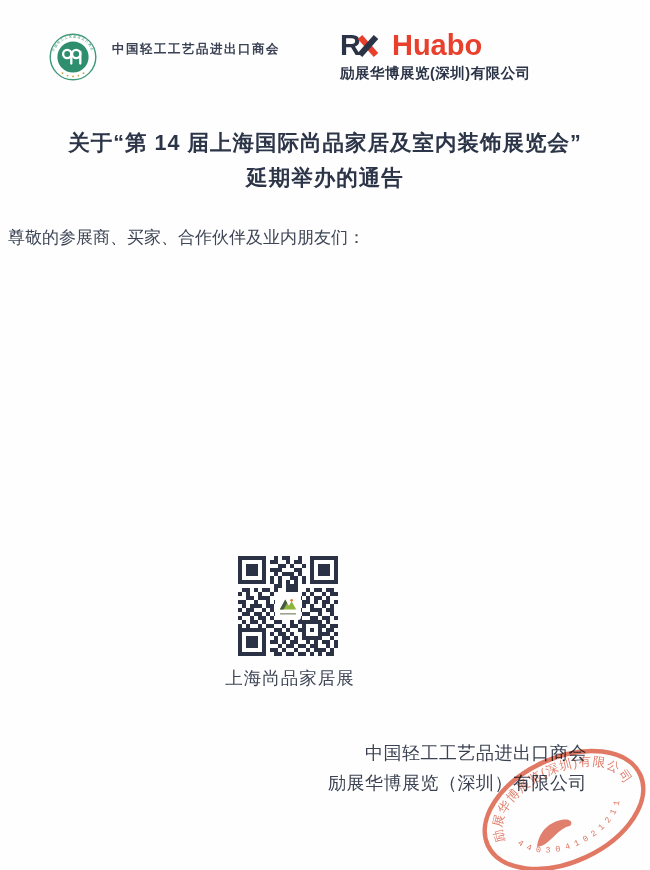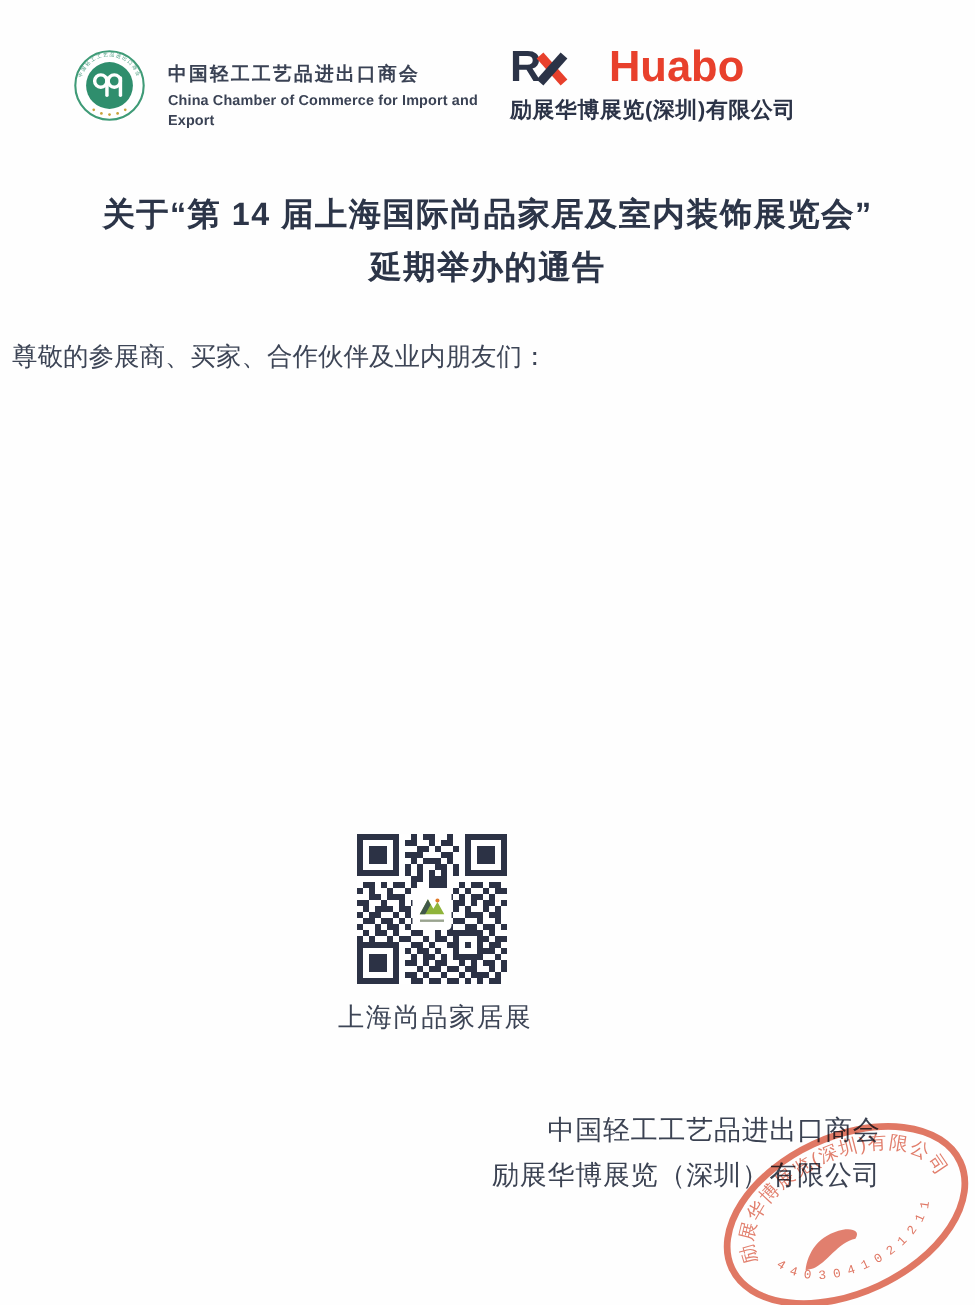--- a/index.html
+++ b/index.html
@@ -12,21 +12,21 @@
   }
   
   .hdr-left-logo { position:absolute; left:49px; top:33px; width:48px; height:48px; }
   .hdr-left-text { position:absolute; left:112px; top:41px; width:230px; color:#3a4254; }
   .org-cn { font-size:12.5px; font-weight:bold; letter-spacing:1.5px; margin-bottom:4px; }
   .org-en { font-size:9.6px; font-weight:bold; line-height:12.5px; letter-spacing:.1px; }
   .hdr-right { position:absolute; left:340px; top:31px; width:280px; }
   .rx-row { display:flex; align-items:center; height:28px; }
   .rx-r { font-size:29px; font-weight:800; color:#2b3347; letter-spacing:-1px; line-height:28px; }
   .rx-x { margin-left:-3px; margin-top:2px; }
-  .rx-huabo { font-size:29px; font-weight:800; color:#e8402c; margin-left:27px; line-height:28px; }
+  .rx-huabo { font-size:29px; font-weight:800; color:#e8402c; margin-left:13px; line-height:28px; }
   .rx-company { font-size:14.5px; font-weight:bold; color:#2b3347; margin-top:5px; letter-spacing:.5px; }
   
   .title1 { position:absolute; left:0; top:128px; width:650px; text-align:center;
             font-size:21.5px; font-weight:bold; color:#2c3548; letter-spacing:1px; }
   .title2 { position:absolute; left:0; top:163px; width:650px; text-align:center;
             font-size:21.5px; font-weight:bold; color:#2c3548; letter-spacing:1px; }
   
   .salutation { position:absolute; left:8px; top:222px; width:610px;
                 font-size:17px; line-height:31px; color:#3d4556; }
   .para { position:absolute; left:6px; width:626px; font-size:17px; line-height:31px;
@@ -74,21 +74,20 @@
     <g stroke="#ffffff" stroke-width="2.3" fill="none" stroke-linecap="round">
       <circle cx="18.2" cy="21" r="4.1"></circle>
       <line x1="22.3" y1="19" x2="22.3" y2="30.5"></line>
       <circle cx="27.2" cy="21" r="4.1"></circle>
       <line x1="31.3" y1="19" x2="31.3" y2="30.5"></line>
     </g>
   </svg>
 
   <div class="hdr-left-text">
     <div class="org-cn">中国轻工工艺品进出口商会</div>
-    <div class="org-en">China Chamber of Commerce for Import and Export</div>
   </div>
 
   <div class="hdr-right">
     <div class="rx-row">
       <span class="rx-r">R</span>
       <svg class="rx-x" width="22" height="24" viewBox="0 0 22 24">
         <line x1="3" y1="3" x2="19" y2="21" stroke="#e8402c" stroke-width="6"></line>
         <line x1="19" y1="3" x2="3" y2="21" stroke="#2b3347" stroke-width="6"></line>
       </svg>
       <span class="rx-huabo">Huabo</span>

